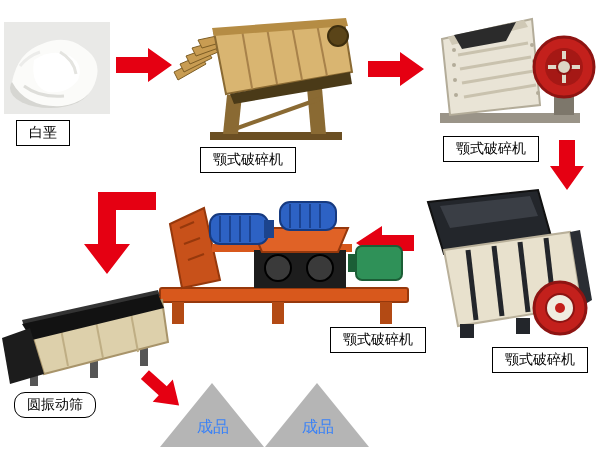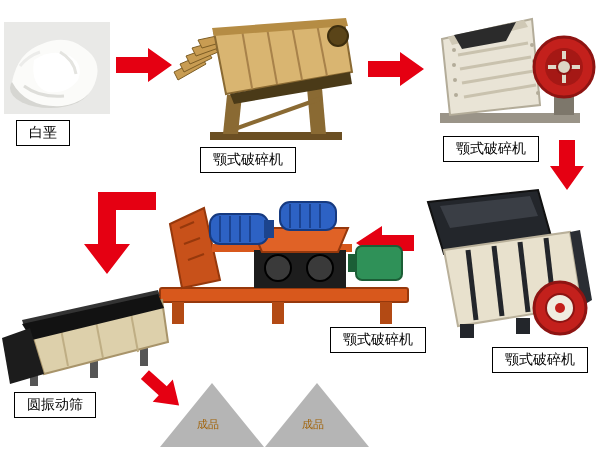--- a/index.html
+++ b/index.html
@@ -11,22 +11,22 @@
     background:#ffffff;
     border:1px solid #000000;
     padding:3px 12px;
     font-size:14px;
     color:#000000;
     line-height:1.25;
     white-space:nowrap;
   }
   .product-label{
     position:absolute;
-    font-size:11px;
-    color:#a16207;
+    font-size:16px;
+    color:#3b82f6;
     white-space:nowrap;
   }
   svg{display:block;}
   .arrow{fill:#e50012;}
 </style>
 </head>
 <body>
 
 <div class="stage">
 
@@ -202,21 +202,21 @@
       <g stroke="#bfae84" stroke-width="2">
         <line x1="60" y1="44" x2="68" y2="86"></line>
         <line x1="95" y1="36" x2="103" y2="78"></line>
         <line x1="130" y1="28" x2="138" y2="72"></line>
       </g>
       <polygon points="22,40 158,10 160,16 24,46" fill="#333333"></polygon>
       <polygon points="22,44 158,14 164,28 32,60" fill="#121212"></polygon>
       <polygon points="2,58 30,48 44,94 10,104" fill="#1c1c1c"></polygon>
     </svg>
   </div>
-  <div class="label" style="left:14px;top:392px;">圆振动筛</div>
+  <div class="label" style="left:14px;top:392px;border-radius:11px;">圆振动筛</div>
 
   <div class="abs" style="left:136px;top:366px;">
     <svg width="52" height="48" viewBox="0 0 52 48">
       <polygon class="arrow" points="3,18 27,18 27,9 49,24 27,39 27,30 3,30" transform="rotate(42 26 24)"></polygon>
     </svg>
   </div>
 
   <div class="abs" style="left:160px;top:383px;">
     <svg width="104" height="64" viewBox="0 0 104 64">
       <polygon points="52,0 104,64 0,64" fill="#b5b5b5"></polygon>

